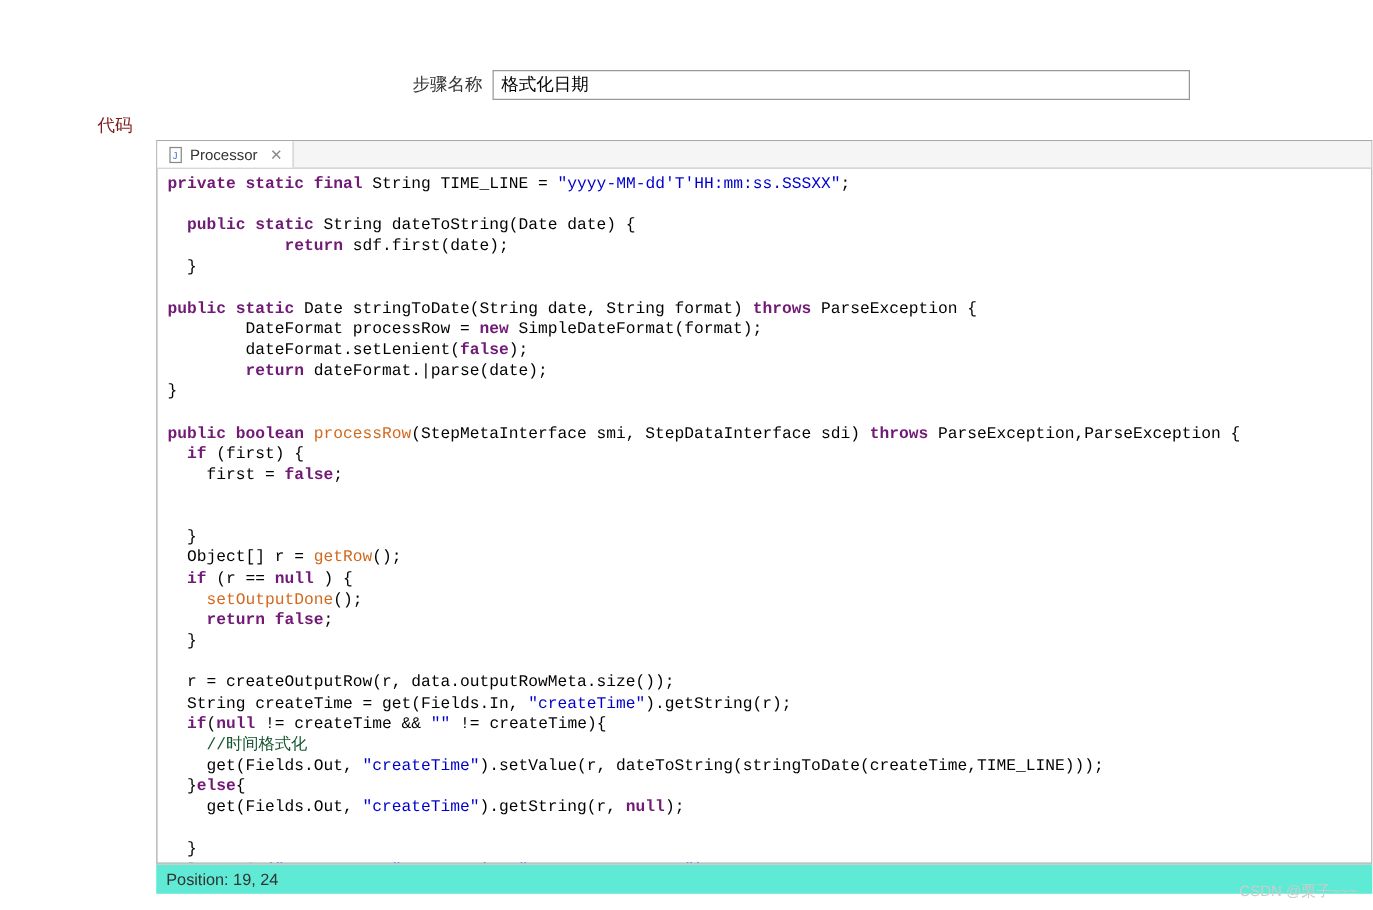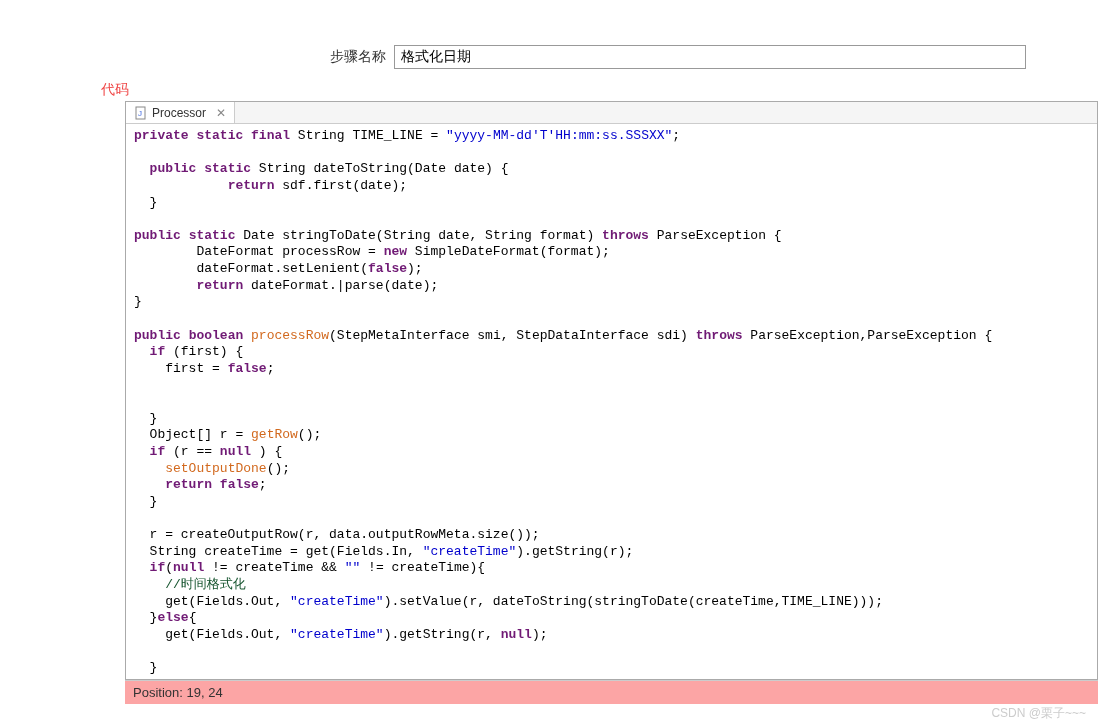--- a/index.html
+++ b/index.html
@@ -13,38 +13,39 @@
       position: relative;
     }
     .top-section {
       padding: 45px 0 10px 0;
       border-bottom: 1px solid transparent;
     }
     .field-row {
       display: flex;
       align-items: center;
       padding: 0 0 12px 330px;
+      margin-top: 11px;
     }
     .field-label {
       font-size: 14px;
       color: #333;
       margin-right: 8px;
     }
     .field-input {
       border: 1px solid #999;
       padding: 3px 6px;
       font-size: 14px;
-      width: 632px;
+      width: 558px;
       height: 24px;
       font-family: inherit;
     }
     .section-label {
       font-size: 14px;
-      color: #ef4444;
-      padding-left: 101px;
+      color: #7f1d1d;
+      padding-left: 78px;
       margin-bottom: 2px;
     }
     .editor-container {
       margin-left: 125px;
       margin-right: 0;
       border: 1px solid #aaa;
       background: #fff;
     }
     .tab-bar {
       background: #f5f5f5;
@@ -83,21 +84,21 @@
     .kw { color: #701a75; font-weight: bold; }
     .str { color: #0000cd; }
     .fn { color: #d2691e; }
     .cm { color: #14532d; }
     .status-bar {
       margin-left: 125px;
       padding: 4px 8px;
       font-size: 13px;
       border-top: 1px solid #ccc;
       color: #333;
-      background: #fca5a5;
+      background: #5eead4;
     }
     .watermark {
       position: absolute;
       right: 12px;
       bottom: 6px;
       font-size: 12px;
       color: #ccc;
     }
   </style>
 </head>

